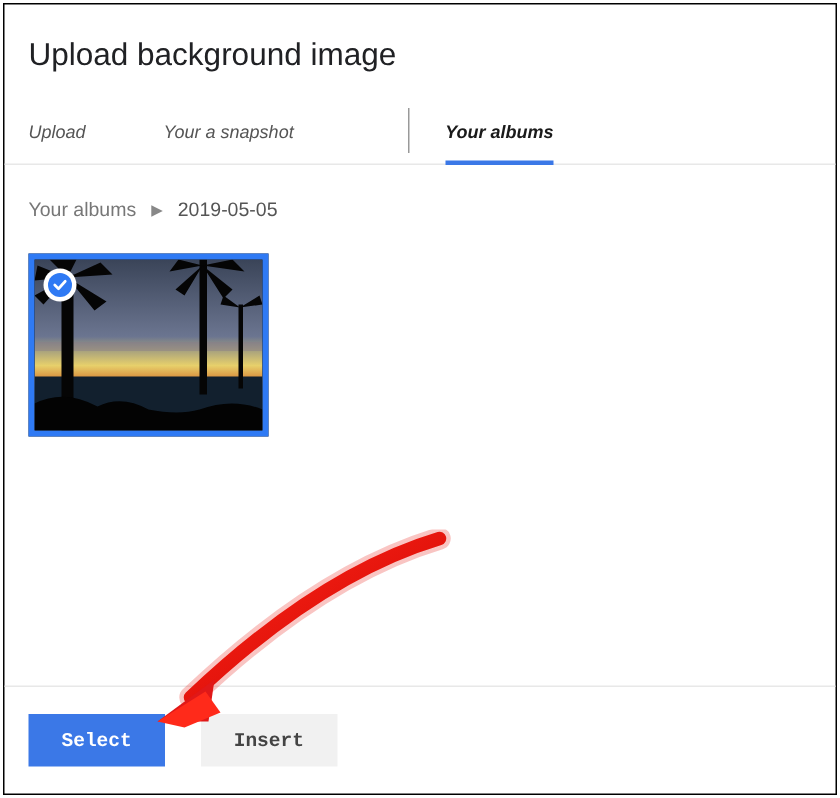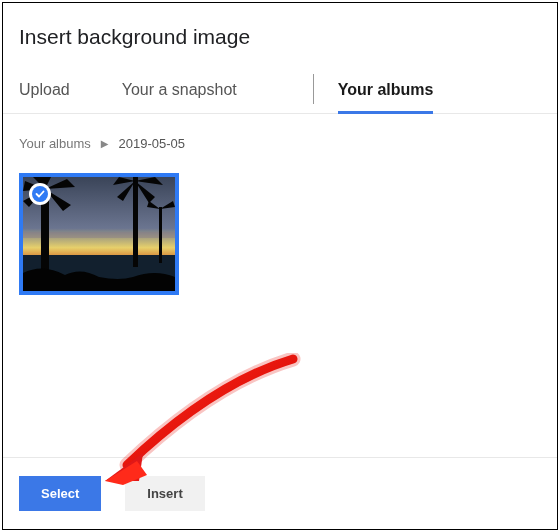--- a/index.html
+++ b/index.html
@@ -28,25 +28,26 @@
     color: #202124;
   }
   .tabs {
     display: flex;
     align-items: center;
     padding: 12px 16px 0 16px;
     border-bottom: 1px solid #e8e8e8;
     gap: 0;
   }
   .tab {
-    font-size: 16px;
+    font-size: 12px;
     color: #555;
     padding: 10px 0 14px 0;
     cursor: pointer;
     white-space: nowrap;
+    font-style: italic;
   }
   .spacer { flex: 0 0 52px; }
   .divider {
     width: 1px;
     height: 30px;
     background: #999;
     margin: 0 24px 6px 24px;
     align-self: center;
   }
   .tab.active {
@@ -122,21 +123,21 @@
     display: flex;
     align-items: center;
     gap: 24px;
   }
   .btn {
     font-size: 13px;
     font-weight: 700;
     padding: 10px 22px;
     border: none;
     cursor: pointer;
-    font-family: Liberation Sans, sans-serif;
+    font-family: Liberation Mono, monospace;
   }
   .btn-primary {
     background: #3b78e7;
     color: #fff;
   }
   .btn-secondary {
     background: #f1f1f1;
     color: #444;
     font-weight: 600;
   }
@@ -146,21 +147,21 @@
     top: 350px;
     pointer-events: none;
   }
 </style>
 </head>
 <body>
 
 <div class="dialog">
 
   <div class="header">
-    <div class="title">Insert background image</div>
+    <div class="title">Upload background image</div>
   </div>
 
   <div class="tabs">
     <div class="tab">Upload</div>
     <div class="spacer"></div>
     <div class="tab">Your a snapshot</div>
     <div class="spacer"></div>
     <div class="divider"></div>
     <div class="tab active">Your albums</div>
   </div>

